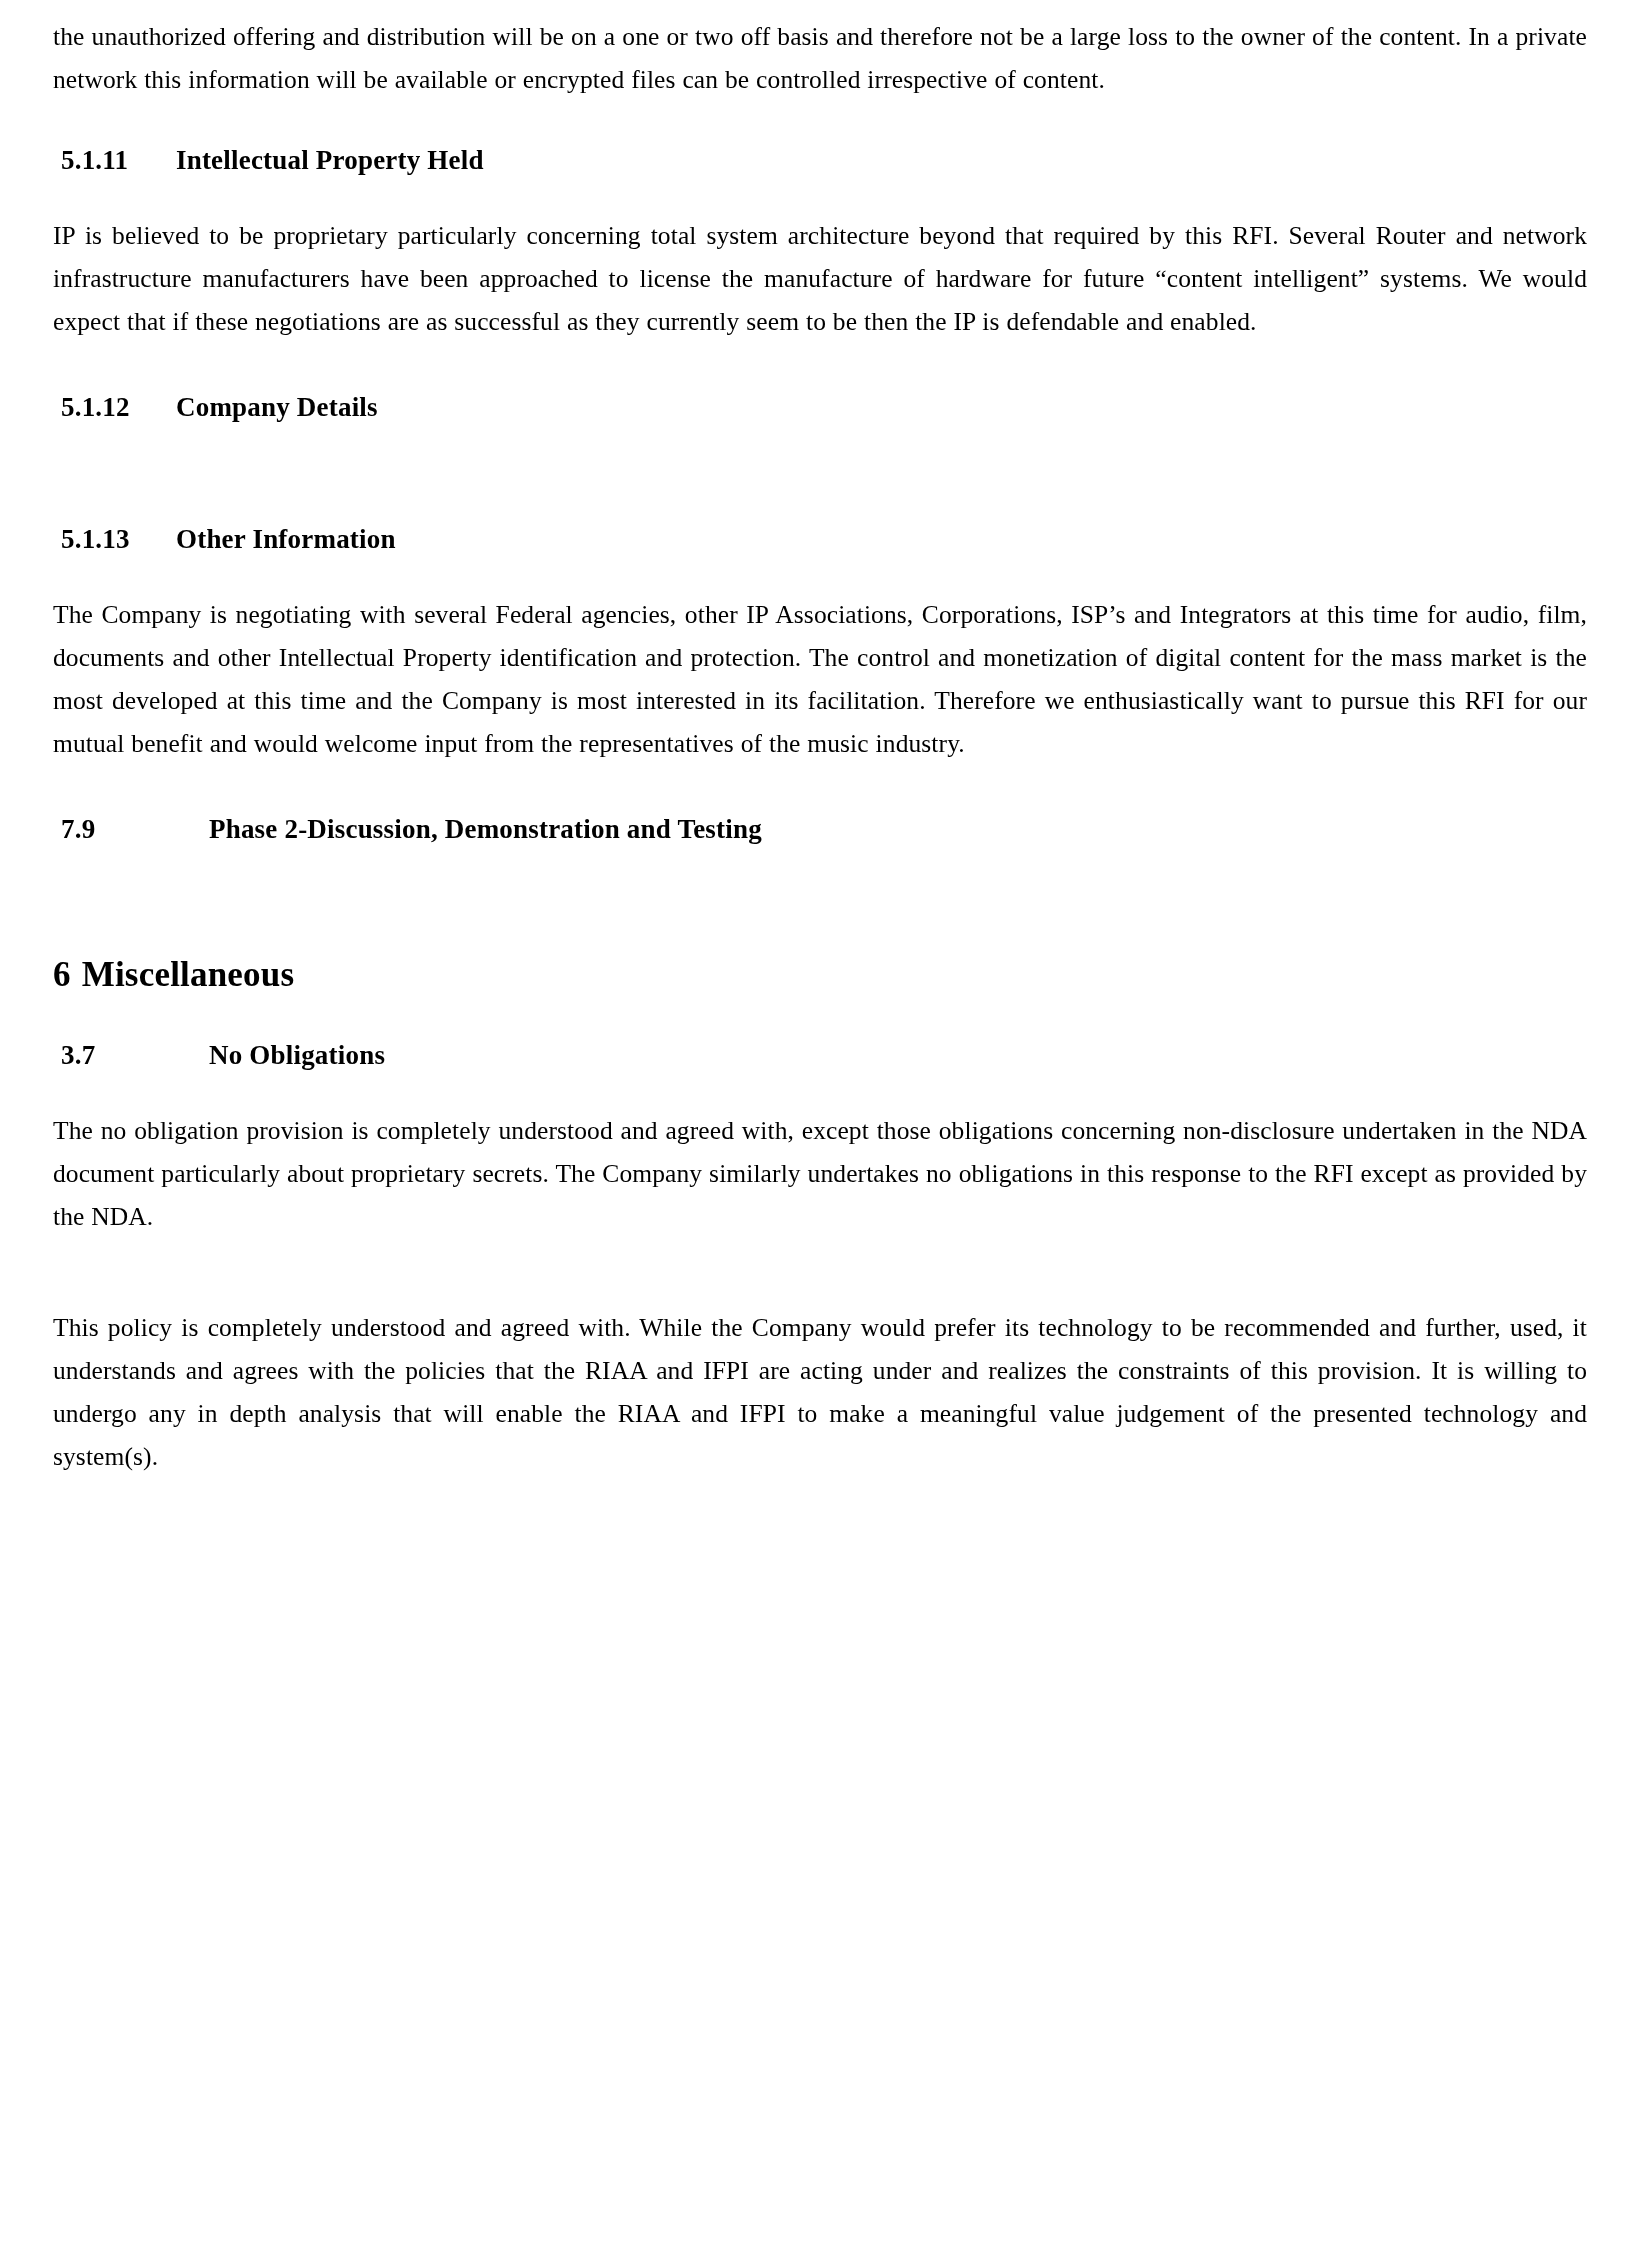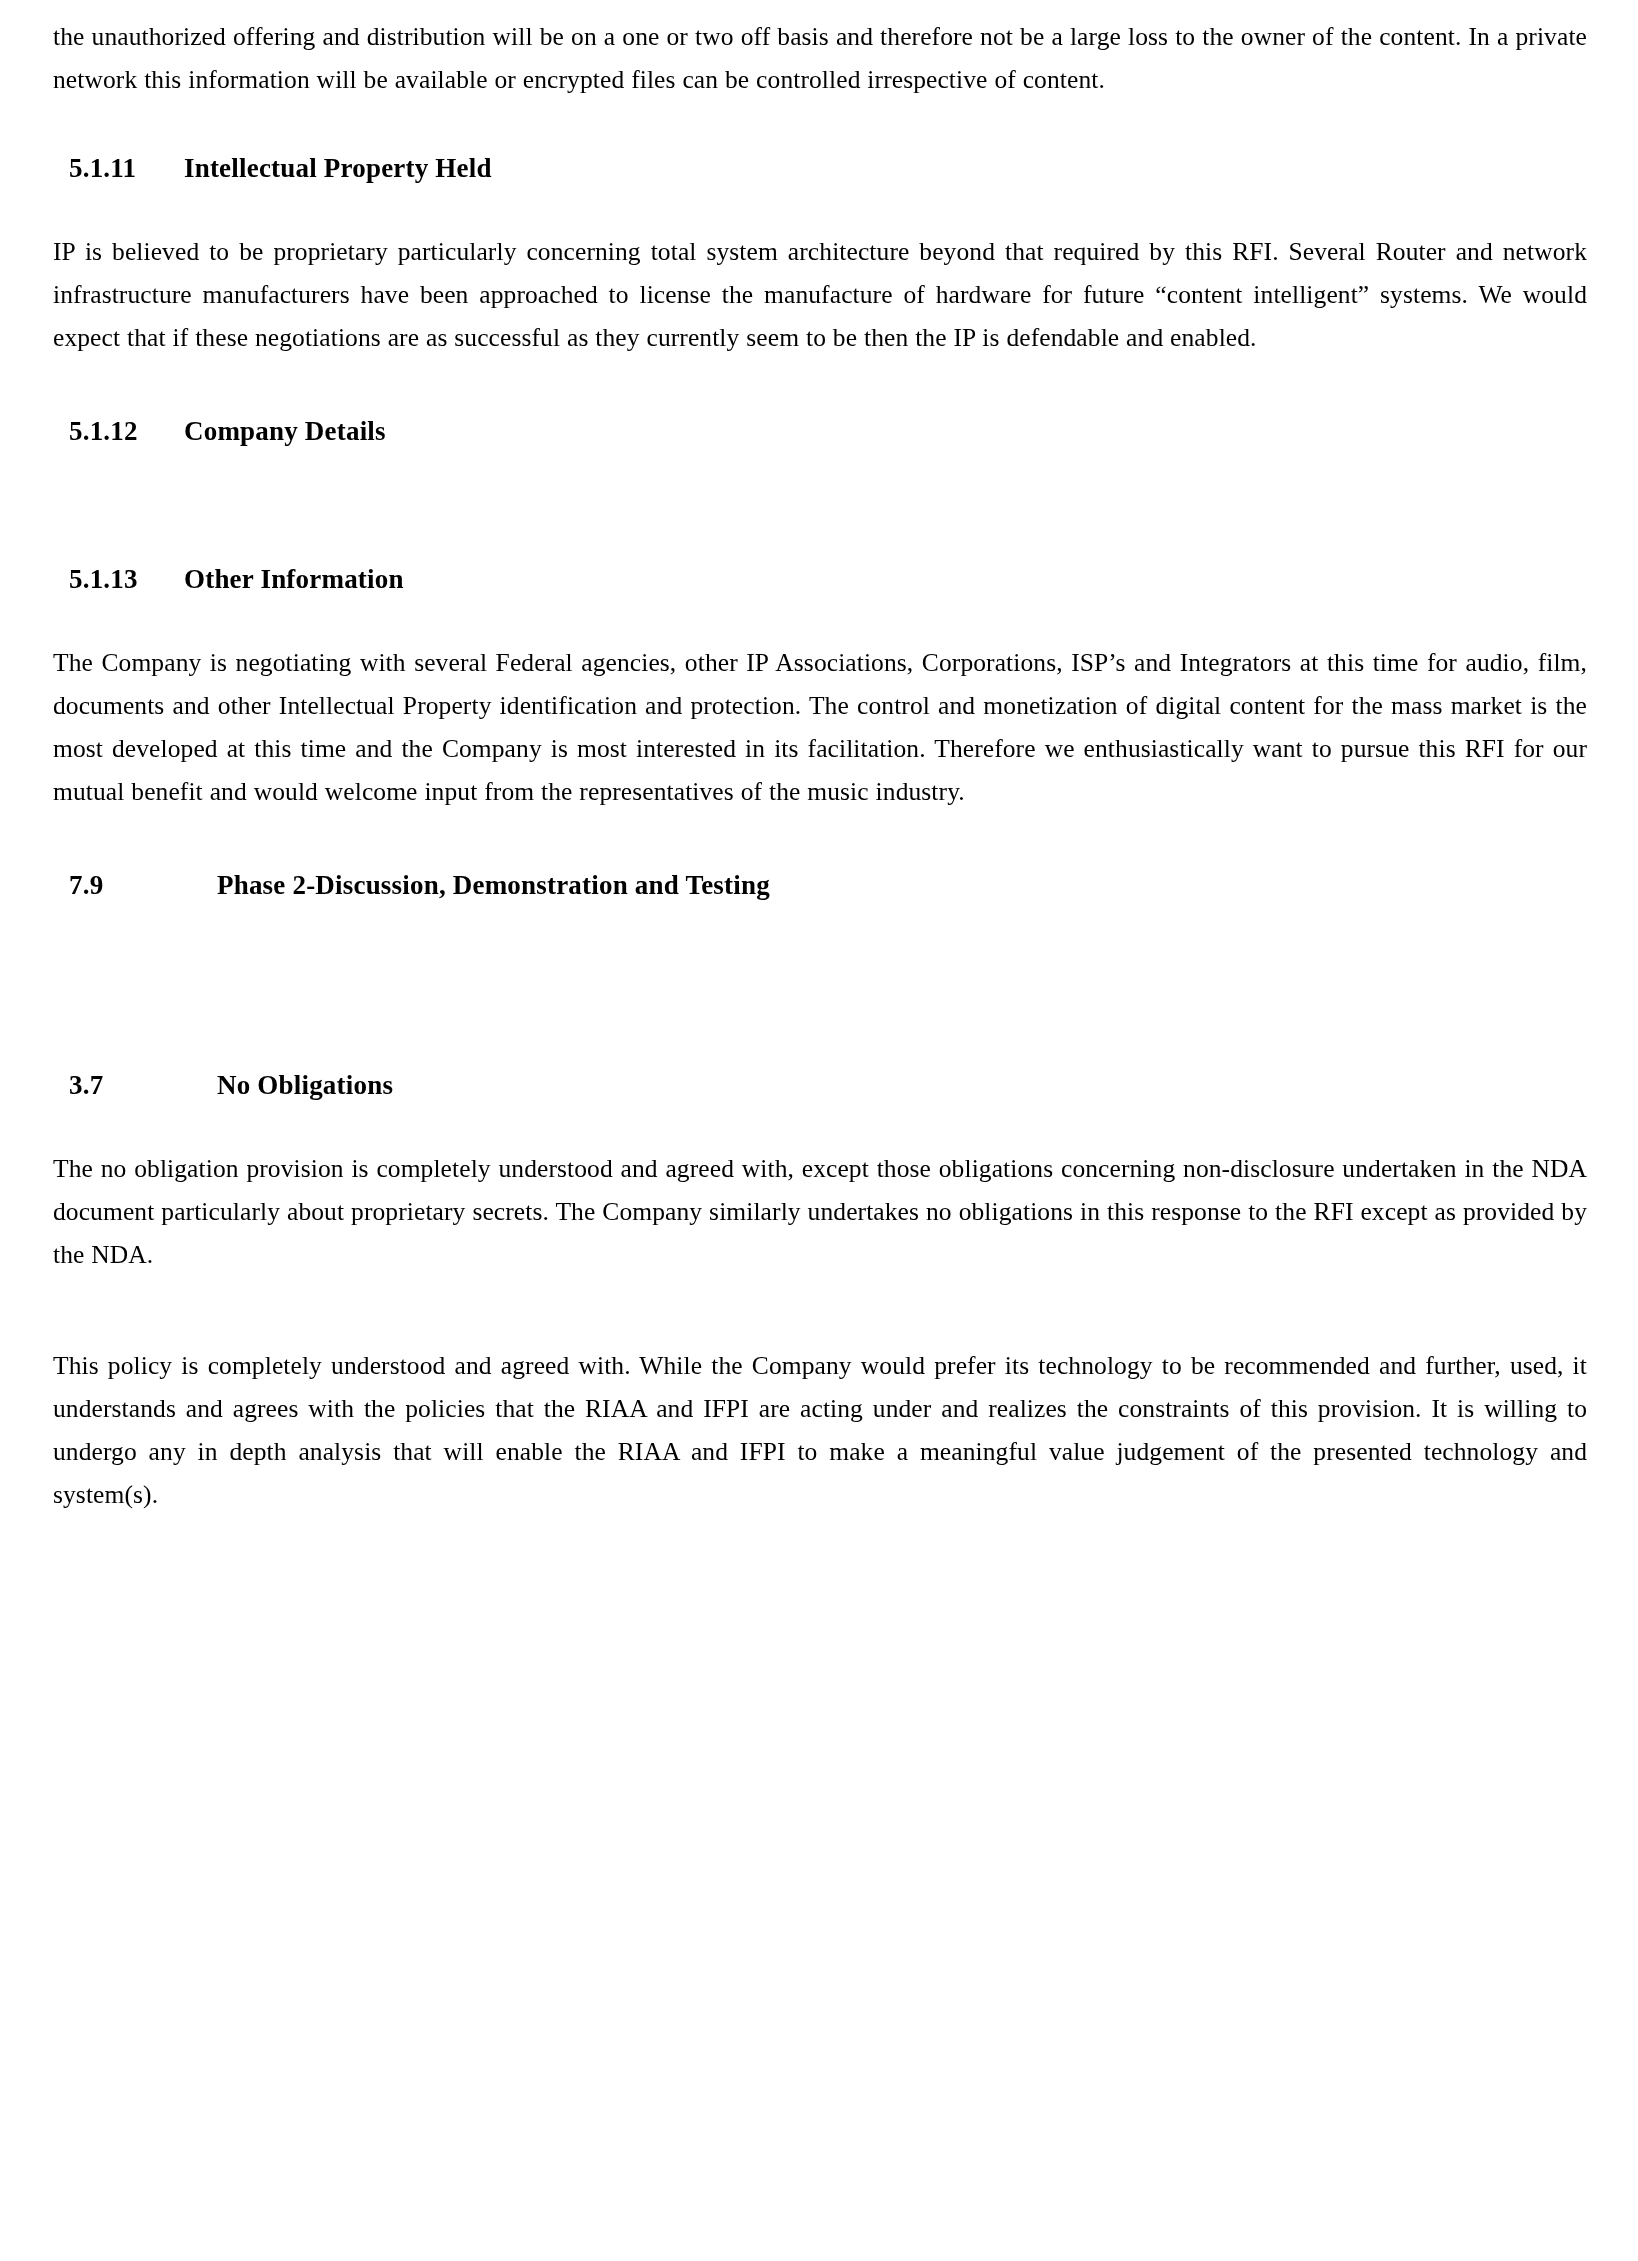--- a/index.html
+++ b/index.html
@@ -43,21 +43,21 @@
   .sp-40 { height: 34px; }
   .sp-46 { height: 39px; }
   .sp-78 { height: 66px; }
   .sp-96 { height: 82px; }
 
   
   h3.subhead {
     font-size: 27px;
     line-height: 34px;
     font-weight: bold;
-    margin: 16px;
+    margin: 8px;
     white-space: nowrap;
     letter-spacing: 0.2px;
     font-family: Liberation Serif, serif;
   }
   h3.subhead .num {
     display: inline-block;
   }
   
   h3.subhead.deep .num { min-width: 115px; }
   h3.subhead.shallow .num { min-width: 148px; }
@@ -106,20 +106,21 @@
 
     <div class="sp-46"></div>
 
     <h3 class="subhead shallow"><span class="num">7.9</span><span class="txt">Phase 2-Discussion, Demonstration and Testing</span></h3>
 
     <div class="sp-40"></div>
 
 
     <div class="sp-78"></div>
 
+    <h2 class="majorhead"><span class="num">6</span><span class="txt">Miscellaneous</span></h2>
 
     <div class="sp-40"></div>
 
     <h3 class="subhead shallow"><span class="num">3.7</span><span class="txt">No Obligations</span></h3>
 
     <div class="sp-34"></div>
 
     <p class="body">The no obligation provision is completely understood and agreed with, except those obligations concerning non-disclosure undertaken in the NDA document particularly about proprietary secrets.  The Company similarly undertakes no obligations in this response to the RFI except as provided by the NDA.</p>
 
     <div class="sp-46"></div>

